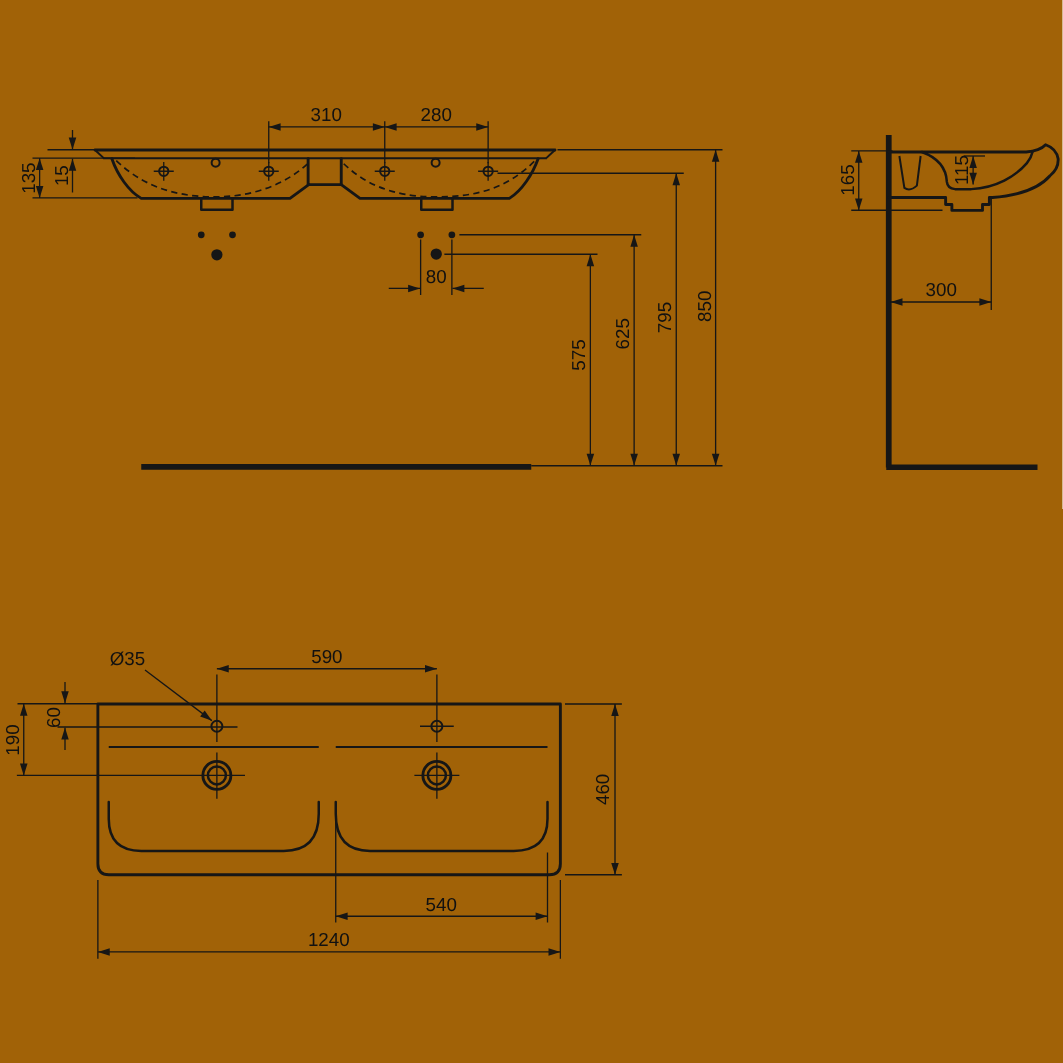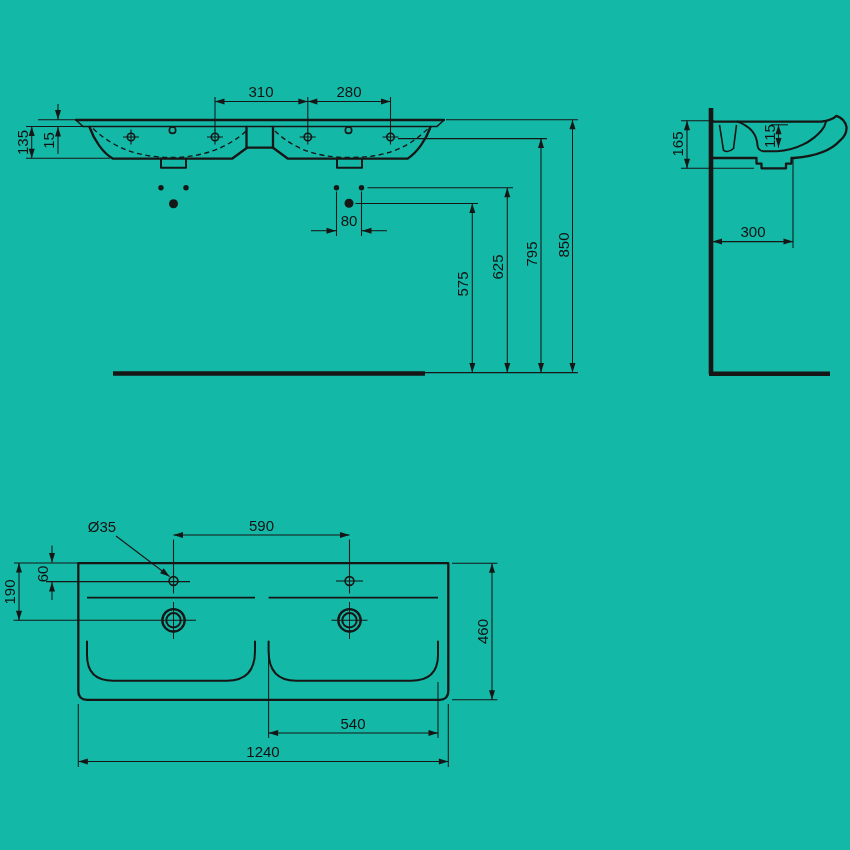--- a/index.html
+++ b/index.html
@@ -1,16 +1,16 @@
 <!DOCTYPE html>
 <html><head>
 <meta charset="utf-8">
 <style>
   html,body{margin:0;padding:0;background:#ffffff;}
-  #canvas{width:850px;height:850px;background:#14b8a6;position:relative;overflow:hidden;}
+  #canvas{width:850px;height:850px;background:#a16207;position:relative;overflow:hidden;}
   svg{display:block;}
   .ol   {stroke:#161616;stroke-width:2.3;fill:none;stroke-linecap:round;stroke-linejoin:round;}
   .ol2  {stroke:#161616;stroke-width:2;fill:none;stroke-linecap:round;stroke-linejoin:round;}
   .ol15 {stroke:#161616;stroke-width:1.6;fill:none;}
   .thick{stroke:#161616;stroke-width:4.6;fill:none;}
   .thin {stroke:#161616;stroke-width:1.05;fill:none;}
   .dash {stroke:#161616;stroke-width:1.35;fill:none;stroke-dasharray:5 3.5;}
   .dot  {fill:#161616;stroke:none;}
   text  {font-family:"Liberation Sans","DejaVu Sans",sans-serif;font-size:15px;fill:#111;}
   .mid  {text-anchor:middle;}

